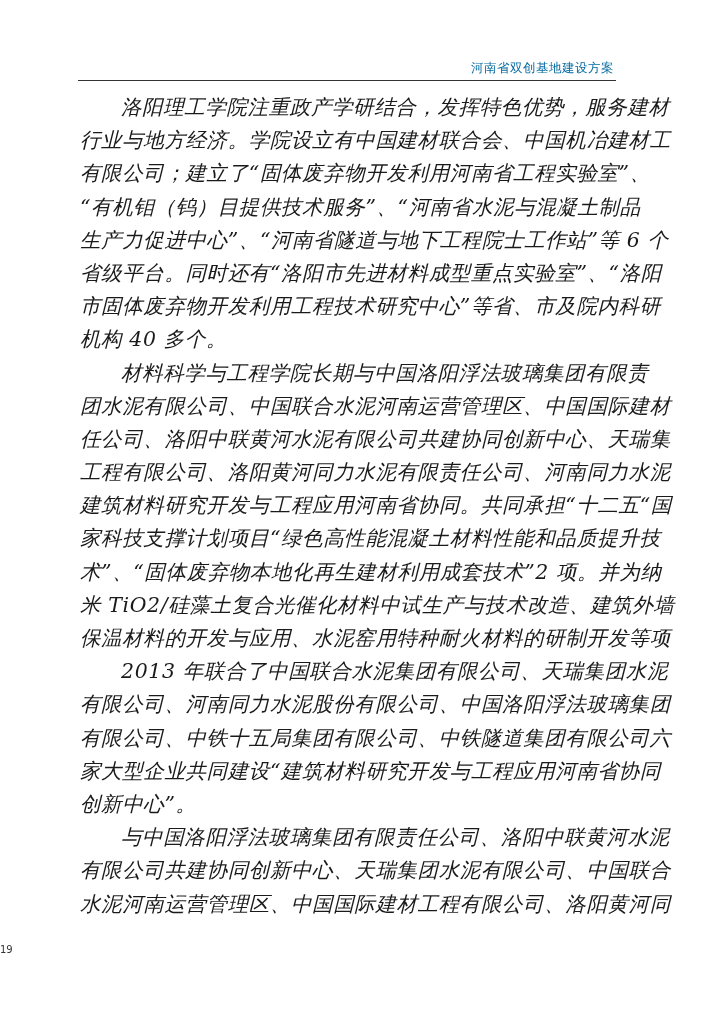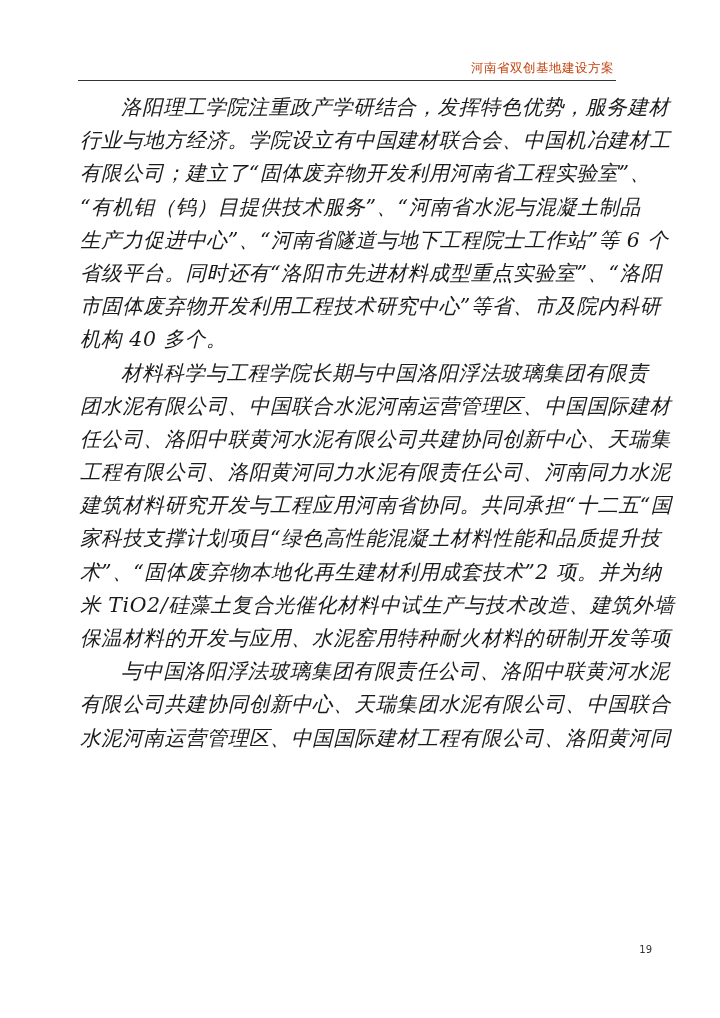--- a/index.html
+++ b/index.html
@@ -1,24 +1,24 @@
 <!DOCTYPE html>
 <html><head>
 <meta charset="utf-8">
 <style>
   html, body { margin:0; padding:0; background:#ffffff; }
   body { width:720px; height:1018px; position:relative; overflow:hidden;
          font-family: "DejaVu Serif", "Liberation Serif", serif; color:#1a1a1a; }
   .header { position:absolute; left:78px; top:58px; width:538px; height:22px;
             border-bottom:1.5px solid #333; }
-  .header-title { position:absolute; right:2px; top:2px; font-size:12.5px; color:#c2410c; letter-spacing:0.5px; }
+  .header-title { position:absolute; right:2px; top:2px; font-size:12.5px; color:#0369a1; letter-spacing:0.5px; }
   .body { position:absolute; left:80px; top:91px; width:542px;font-style:italic; }
   .line { font-size:20.5px; height:33.2px; line-height:33.2px; white-space:nowrap; letter-spacing:0.6px; }
   .indent { padding-left:41px; }
-  .page-number { position:absolute; left:0; width:652px; top:944px; text-align:right;
+  .page-number { position:absolute; left:0; width:652px; top:944px; text-align:left;
                  font-family:"DejaVu Sans", sans-serif; font-size:10px; color:#333; }
 </style>
 </head>
 <body>
 
 <div class="header">
   <span class="header-title">河南省双创基地建设方案</span>
 </div>
 
 <div class="body">
@@ -37,19 +37,26 @@
     <div class="line">团水泥有限公司、中国联合水泥河南运营管理区、中国国际建材</div>
     <div class="line">任公司、洛阳中联黄河水泥有限公司共建协同创新中心、天瑞集</div>
     <div class="line">工程有限公司、洛阳黄河同力水泥有限责任公司、河南同力水泥</div>
     <div class="line">建筑材料研究开发与工程应用河南省协同。共同承担“十二五“国</div>
     <div class="line">家科技支撑计划项目“绿色高性能混凝土材料性能和品质提升技</div>
     <div class="line">术”、“固体废弃物本地化再生建材利用成套技术”2 项。并为纳</div>
     <div class="line">米 TiO2/硅藻土复合光催化材料中试生产与技术改造、建筑外墙</div>
     <div class="line">保温材料的开发与应用、水泥窑用特种耐火材料的研制开发等项</div>
   </div>
   <div>
+    <div class="line indent">2013 年联合了中国联合水泥集团有限公司、天瑞集团水泥</div>
+    <div class="line">有限公司、河南同力水泥股份有限公司、中国洛阳浮法玻璃集团</div>
+    <div class="line">有限公司、中铁十五局集团有限公司、中铁隧道集团有限公司六</div>
+    <div class="line">家大型企业共同建设“建筑材料研究开发与工程应用河南省协同</div>
+    <div class="line">创新中心”。</div>
+  </div>
+  <div>
     <div class="line indent">与中国洛阳浮法玻璃集团有限责任公司、洛阳中联黄河水泥</div>
     <div class="line">有限公司共建协同创新中心、天瑞集团水泥有限公司、中国联合</div>
     <div class="line">水泥河南运营管理区、中国国际建材工程有限公司、洛阳黄河同</div>
   </div>
 </div>
 
 <div class="page-number">19</div>
 
 </body></html>

